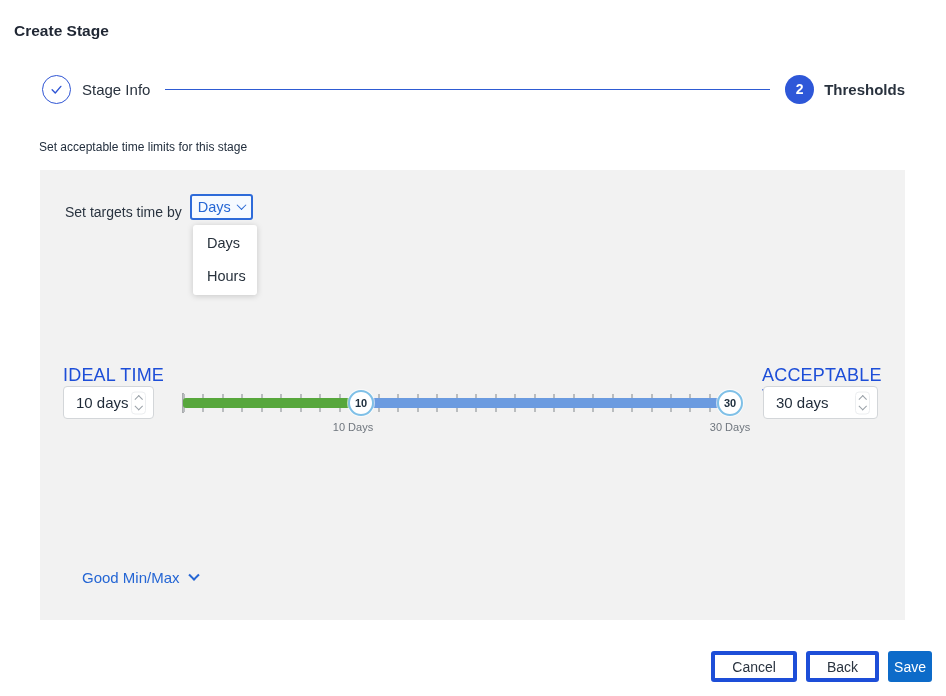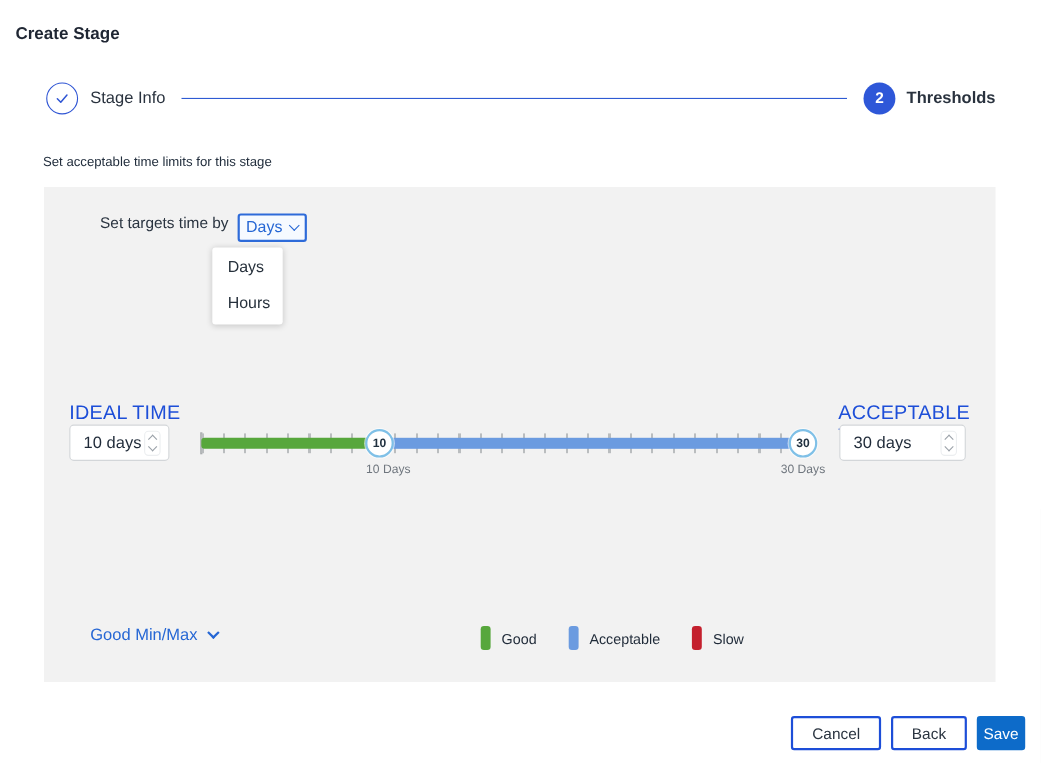--- a/index.html
+++ b/index.html
@@ -21,21 +21,21 @@
   .step-label.bold { font-weight:bold; margin-left:10px; }
   .step-line { flex:1; height:1px; margin:0 15px; }
 
   .subtitle { position:absolute; left:39px; top:140px; font-size:12px; color:#222e3d; }
 
   
   .panel { position:absolute; left:40px; top:170px; width:865px; height:450px;
     background:#f2f2f2; }
 
   .targets-row { position:absolute; left:25px; top:24px; display:flex;
-    align-items:flex-start; gap:8px; font-size:14px; color:#2a3440;margin-left:26px; }
+    align-items:flex-end; gap:8px; font-size:14px; color:#2a3440; }
   .dropdown-trigger { display:inline-flex; align-items:center; gap:7px;
     border:2px solid #2e6bd9; border-radius:3px; background:#f6faff;
     color:#2566d4; font-size:14.5px; padding:2px 6px 3px 6px; height:26px;
     font-family:inherit; cursor:pointer; }
   .chev { display:inline-block; width:7px; height:7px;
     border-right:1.5px solid currentColor; border-bottom:1.5px solid currentColor;
     transform:rotate(45deg) translate(-1px,-1px); }
 
   .menu { position:absolute; left:153px; top:55px; width:64px; background:#ffffff;
     border-radius:3px; box-shadow:0 1px 6px rgba(0,0,0,0.18); padding:2px 0; }
@@ -63,21 +63,21 @@
       transparent 2px,transparent 19.48px); }
   .start-tick { position:absolute; left:-1px; top:3px; width:2px; height:20px;
     background:#a9acae; }
   .track { position:absolute; top:8px; height:10px; }
   .track.good-seg { left:0; width:170px; border-radius:3px 0 0 3px; }
   .track.accept-seg { left:170px; width:378px; }
   .handle { position:absolute; top:0; width:26px; height:26px; border-radius:50%;
     background:#ffffff; border:2px solid #7fc0e7; display:flex; align-items:center;
     justify-content:center; font-size:11px; font-weight:bold; color:#20303f;
     cursor:grab; box-shadow:0 0 0 1px rgba(255,255,255,0.6); }
-  .handle.h-ideal { left:149px; }
+  .handle.h-ideal { left:165px; }
   .handle.h-acceptable { left:534px; }
   .hlabel { position:absolute; top:31px; font-size:11px; color:#6f767e;
     transform:translateX(-50%); white-space:nowrap; }
   .hlabel.l-ideal { left:170px; }
   .hlabel.l-acceptable { left:547px; }
 
   .edit-minmax { position:absolute; left:42px; top:399px; display:flex;
     align-items:center; gap:10px; font-size:15px; color:#2566d4; cursor:pointer; }
   .edit-minmax .chev-big { width:8px; height:8px; border-width:2px;
     border-right:2px solid #2566d4; border-bottom:2px solid #2566d4;
@@ -86,21 +86,21 @@
   .legend { position:absolute; left:397px; top:399px; display:flex;
     align-items:center; gap:29px; }
   .legend-item { display:flex; align-items:center; gap:10px; }
   .swatch { width:9px; height:22px; border-radius:3px; }
   .legend-label { font-size:13px; color:#1f2a38; }
 
   
   .footer { position:absolute; right:14px; top:651px; display:flex; gap:9px; }
   .btn { height:31px; border-radius:3px; font-size:14px; font-family:inherit;
     cursor:pointer; }
-  .btn.secondary { background:#ffffff; border:2px solid #1d4ed8; color:#2a3440;
+  .btn.secondary { background:#ffffff; border:4px solid #1d4ed8; color:#2a3440;
     padding:0 17px; }
   .btn.primary { border:none; color:#ffffff; padding:0 6px; font-weight:500; }
 </style>
 </head>
 <body>
 
 <h1 class="page-title">Create Stage</h1>
 
 <div class="stepper">
   <div class="step-circle done">
@@ -164,34 +164,20 @@
     </div>
     <div class="hlabel l-ideal">10 Days</div>
     <div class="hlabel l-acceptable">30 Days</div>
   </div>
 
   <div class="edit-minmax">
     <span>Good Min/Max</span>
     <span class="chev-big"></span>
   </div>
 
-  <div class="legend">
-    <div class="legend-item">
-      <span class="swatch" style="background: rgb(87, 167, 60);"></span>
-      <span class="legend-label">Good</span>
-    </div>
-    <div class="legend-item">
-      <span class="swatch" style="background: rgb(107, 155, 224);"></span>
-      <span class="legend-label">Acceptable</span>
-    </div>
-    <div class="legend-item">
-      <span class="swatch" style="background: rgb(196, 32, 46);"></span>
-      <span class="legend-label">Slow</span>
-    </div>
-  </div>
 
 </div>
 
 <div class="footer">
   <button class="btn secondary">Cancel</button>
   <button class="btn secondary">Back</button>
   <button class="btn primary" style="background: rgb(13, 107, 201);">Save</button>
 </div>
 
 </body></html>

